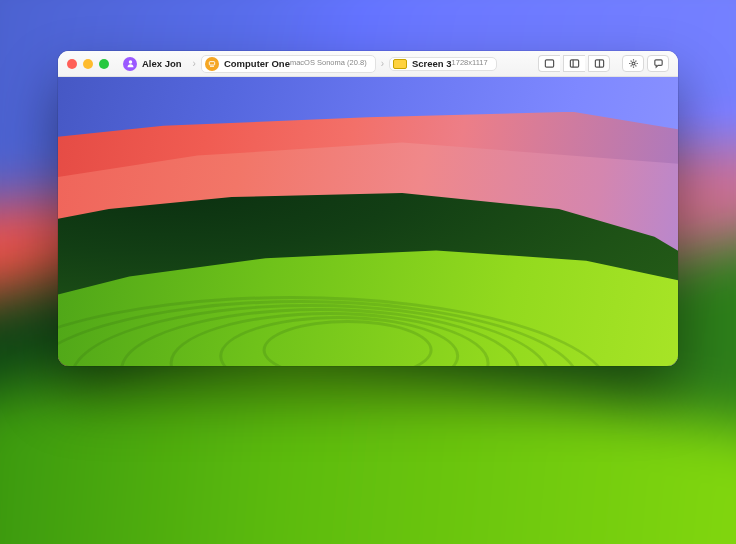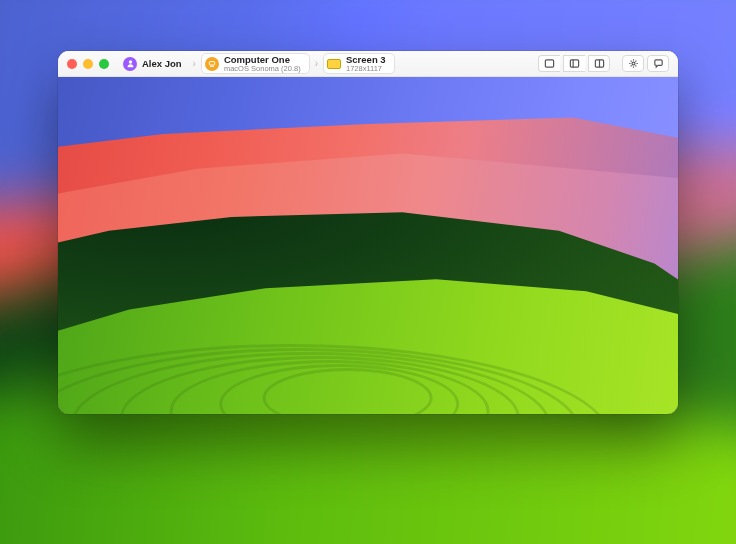--- a/index.html
+++ b/index.html
@@ -33,21 +33,21 @@
   .outer-bg .ridge3 {
     position:absolute; left:0; right:0; top:55%; height:50%;
     background: linear-gradient(95deg,#3a8f18 0%,#62b81a 40%,#8bd71e 100%);
     clip-path: polygon(0 30%,40% 8%,100% 40%,100% 100%,0 100%);
   }
 
   
   .window {
     position: absolute;
     left: 58px; top: 51px;
-    width: 620px; height: 363px;
+    width: 620px; height: 315px;
     border-radius: 11px;
     overflow: hidden;
     background: #fff;
     box-shadow: 0 30px 60px rgba(0,0,0,0.45), 0 0 0 1px rgba(0,0,0,0.08);
   }
   .titlebar {
     height: 26px;
     background: linear-gradient(#fbfbfb,#f3f3f3);
     border-bottom: 1px solid #e3e3e3;
     display: flex;
@@ -71,21 +71,21 @@
   }
   .crumb.box { background:#fff; border:1px solid #e1e1e1; padding:1px 8px 1px 3px;}
   .crumb .badge {
     width:14px; height:14px; border-radius:50%;
     display:flex; align-items:center; justify-content:center;
     font-size:9px; color:#fff;
   }
   .user-badge { background:#9b59ff; }
   .comp-badge { background:#f5a623; }
   .screen-badge { width:14px; height:10px; border-radius:2px; background:#ffd23f; border:1px solid #c9a400; }
-  .crumb .stack { display:flex; flex-direction:column; line-height:1; }
+  .crumb .stack { display:flex; flex-direction:row; line-height:1; }
   .crumb .title { font-size:9.5px; font-weight:600; color:#222; }
   .crumb .sub   { font-size:7.5px; color:#888; }
   .chev { color:#bbb; font-size:10px; margin:0 -2px; }
 
   .spacer { flex:1; }
 
   .controls { display:flex; align-items:center; gap:3px; }
   .ctl {
     width:22px; height:17px;
     border:1px solid #d9d9d9; border-radius:4px;

